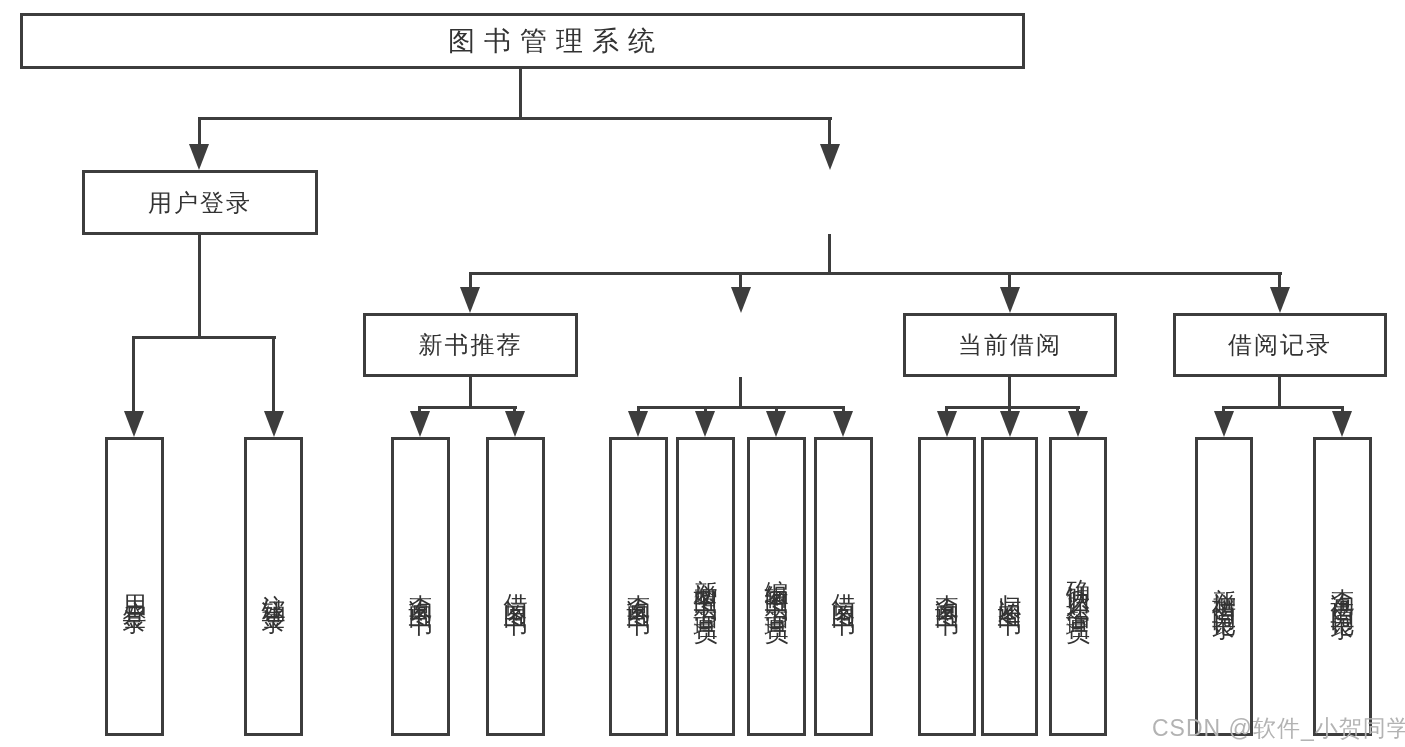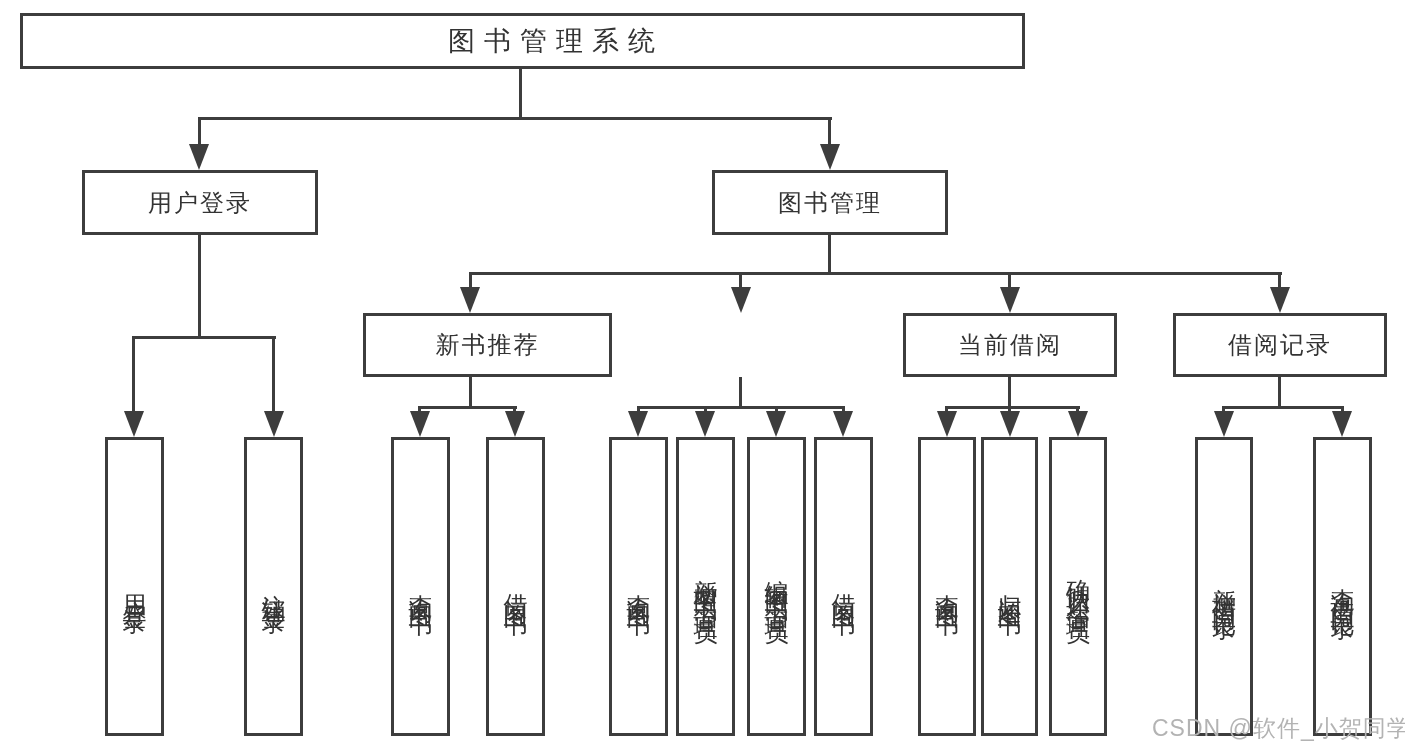--- a/index.html
+++ b/index.html
@@ -128,25 +128,22 @@
   <div class="vline" style="left:1341px;top:406px;width:3px;height:9px"></div>
   <div class="arrowhead" style="left:1332px;top:411px"></div>
 
   <div class="box" style="left:20px;top:13px;width:1005px;height:56px">
     <span class="root-label">图书管理系统</span>
   </div>
 
   <div class="box" style="left:82px;top:170px;width:236px;height:65px">
     <span class="h-label">用户登录</span>
   </div>
-  <div class="box" style="left:712px;top:170px;width:236px;height:65px">
-    <span class="h-label">图书管理</span>
-  </div>
 
-  <div class="box" style="left:363px;top:313px;width:249px;height:64px">
+  <div class="box" style="left:363px;top:313px;width:215px;height:64px">
     <span class="h-label">新书推荐</span>
   </div>
   <div class="box" style="left:1173px;top:313px;width:214px;height:64px">
     <span class="h-label">借阅记录</span>
   </div>
   <div class="box" style="left:903px;top:313px;width:214px;height:64px">
     <span class="h-label">当前借阅</span>
   </div>
 
   <div class="box" style="left:105px;top:437px;width:59px;height:299px">

